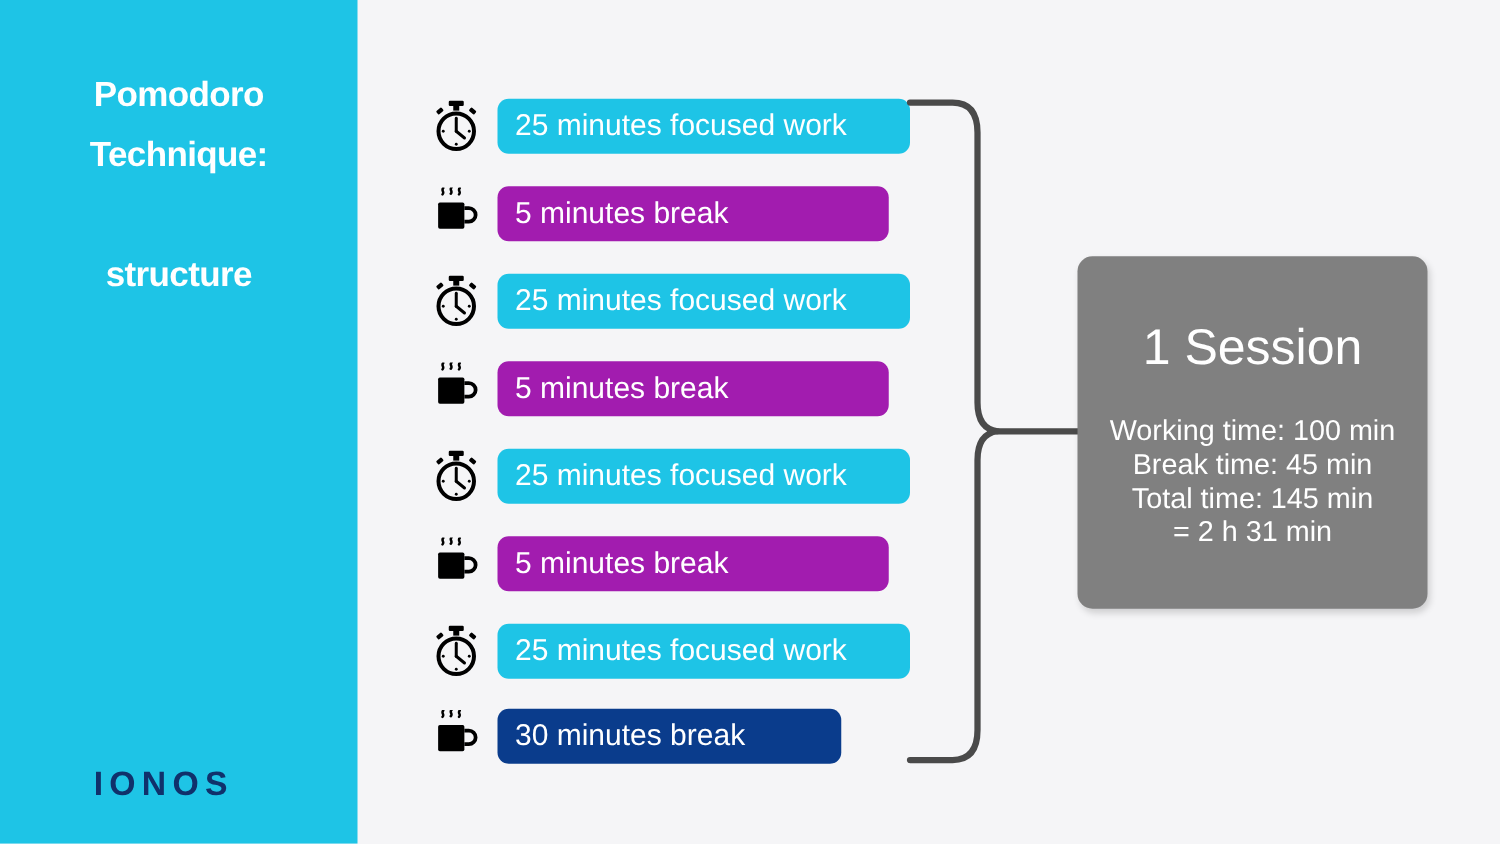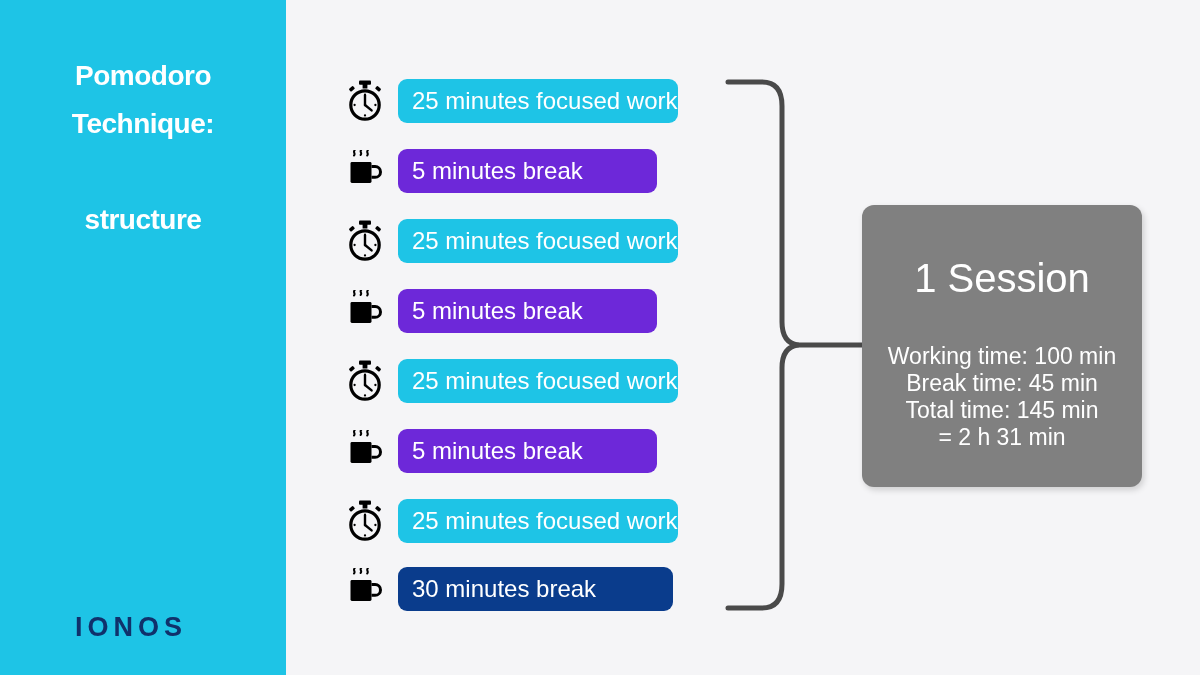--- a/index.html
+++ b/index.html
@@ -84,25 +84,25 @@
     align-items: center;
     padding-left: 14px;
     box-sizing: border-box;
     color: #ffffff;
     font-size: 24px;
     letter-spacing: 0px;
     margin-left: 10px;
   }
   .bar.work {
     background: #1ec4e6;
-    width: 280px;
+    width: 330px;
   }
   .bar.brk {
-    background: #6d28d9;
-    width: 259px;
+    background: #a21caf;
+    width: 313px;
   }
   .bar.brk-long {
     background: #0a3c8c;
     width: 275px;
   }
 
   
   #brace {
     position: absolute;
     left: 712px;
@@ -126,21 +126,21 @@
     box-sizing: border-box;
     padding-top: 50px;
   }
   #session-heading {
     font-size: 40px;
     line-height: 46px;
     font-weight: normal;
     letter-spacing: 0px;
   }
   #session-lines {
-    margin-top: 42px;
+    margin-top: 30px;
     font-size: 23px;
     line-height: 27px;
   }
   .session-line { display: block; }
 </style>
 </head>
 <body>
 
 <div id="slide">
 

